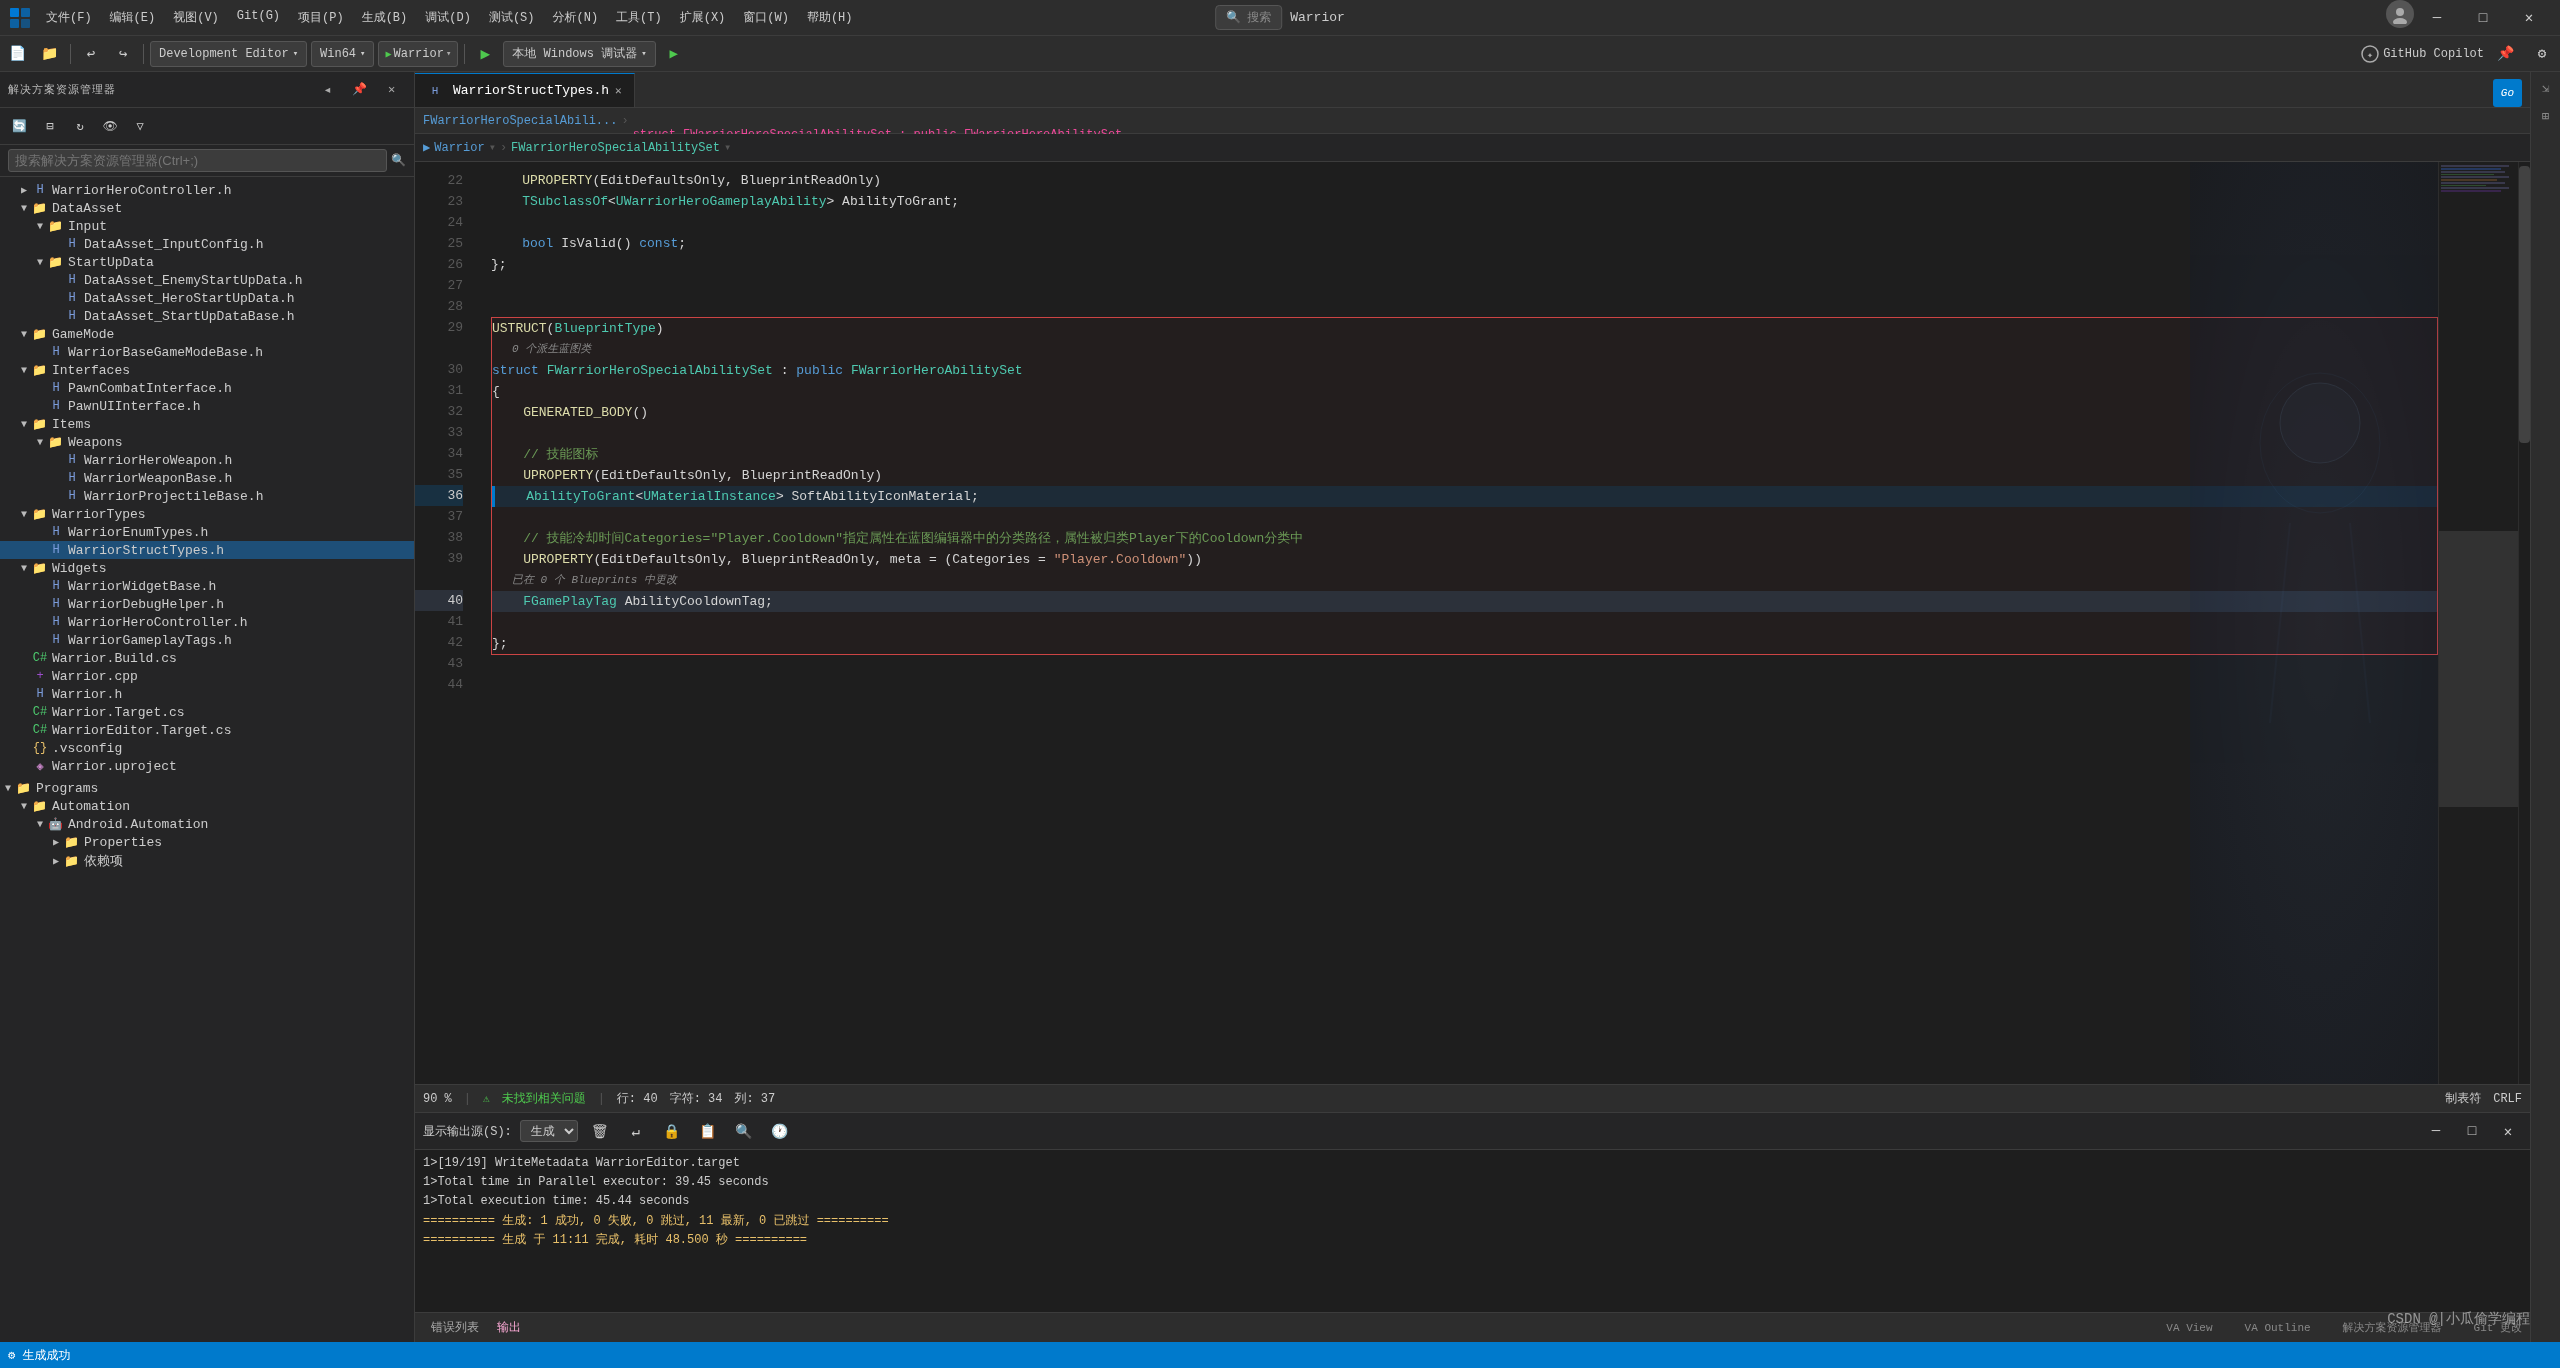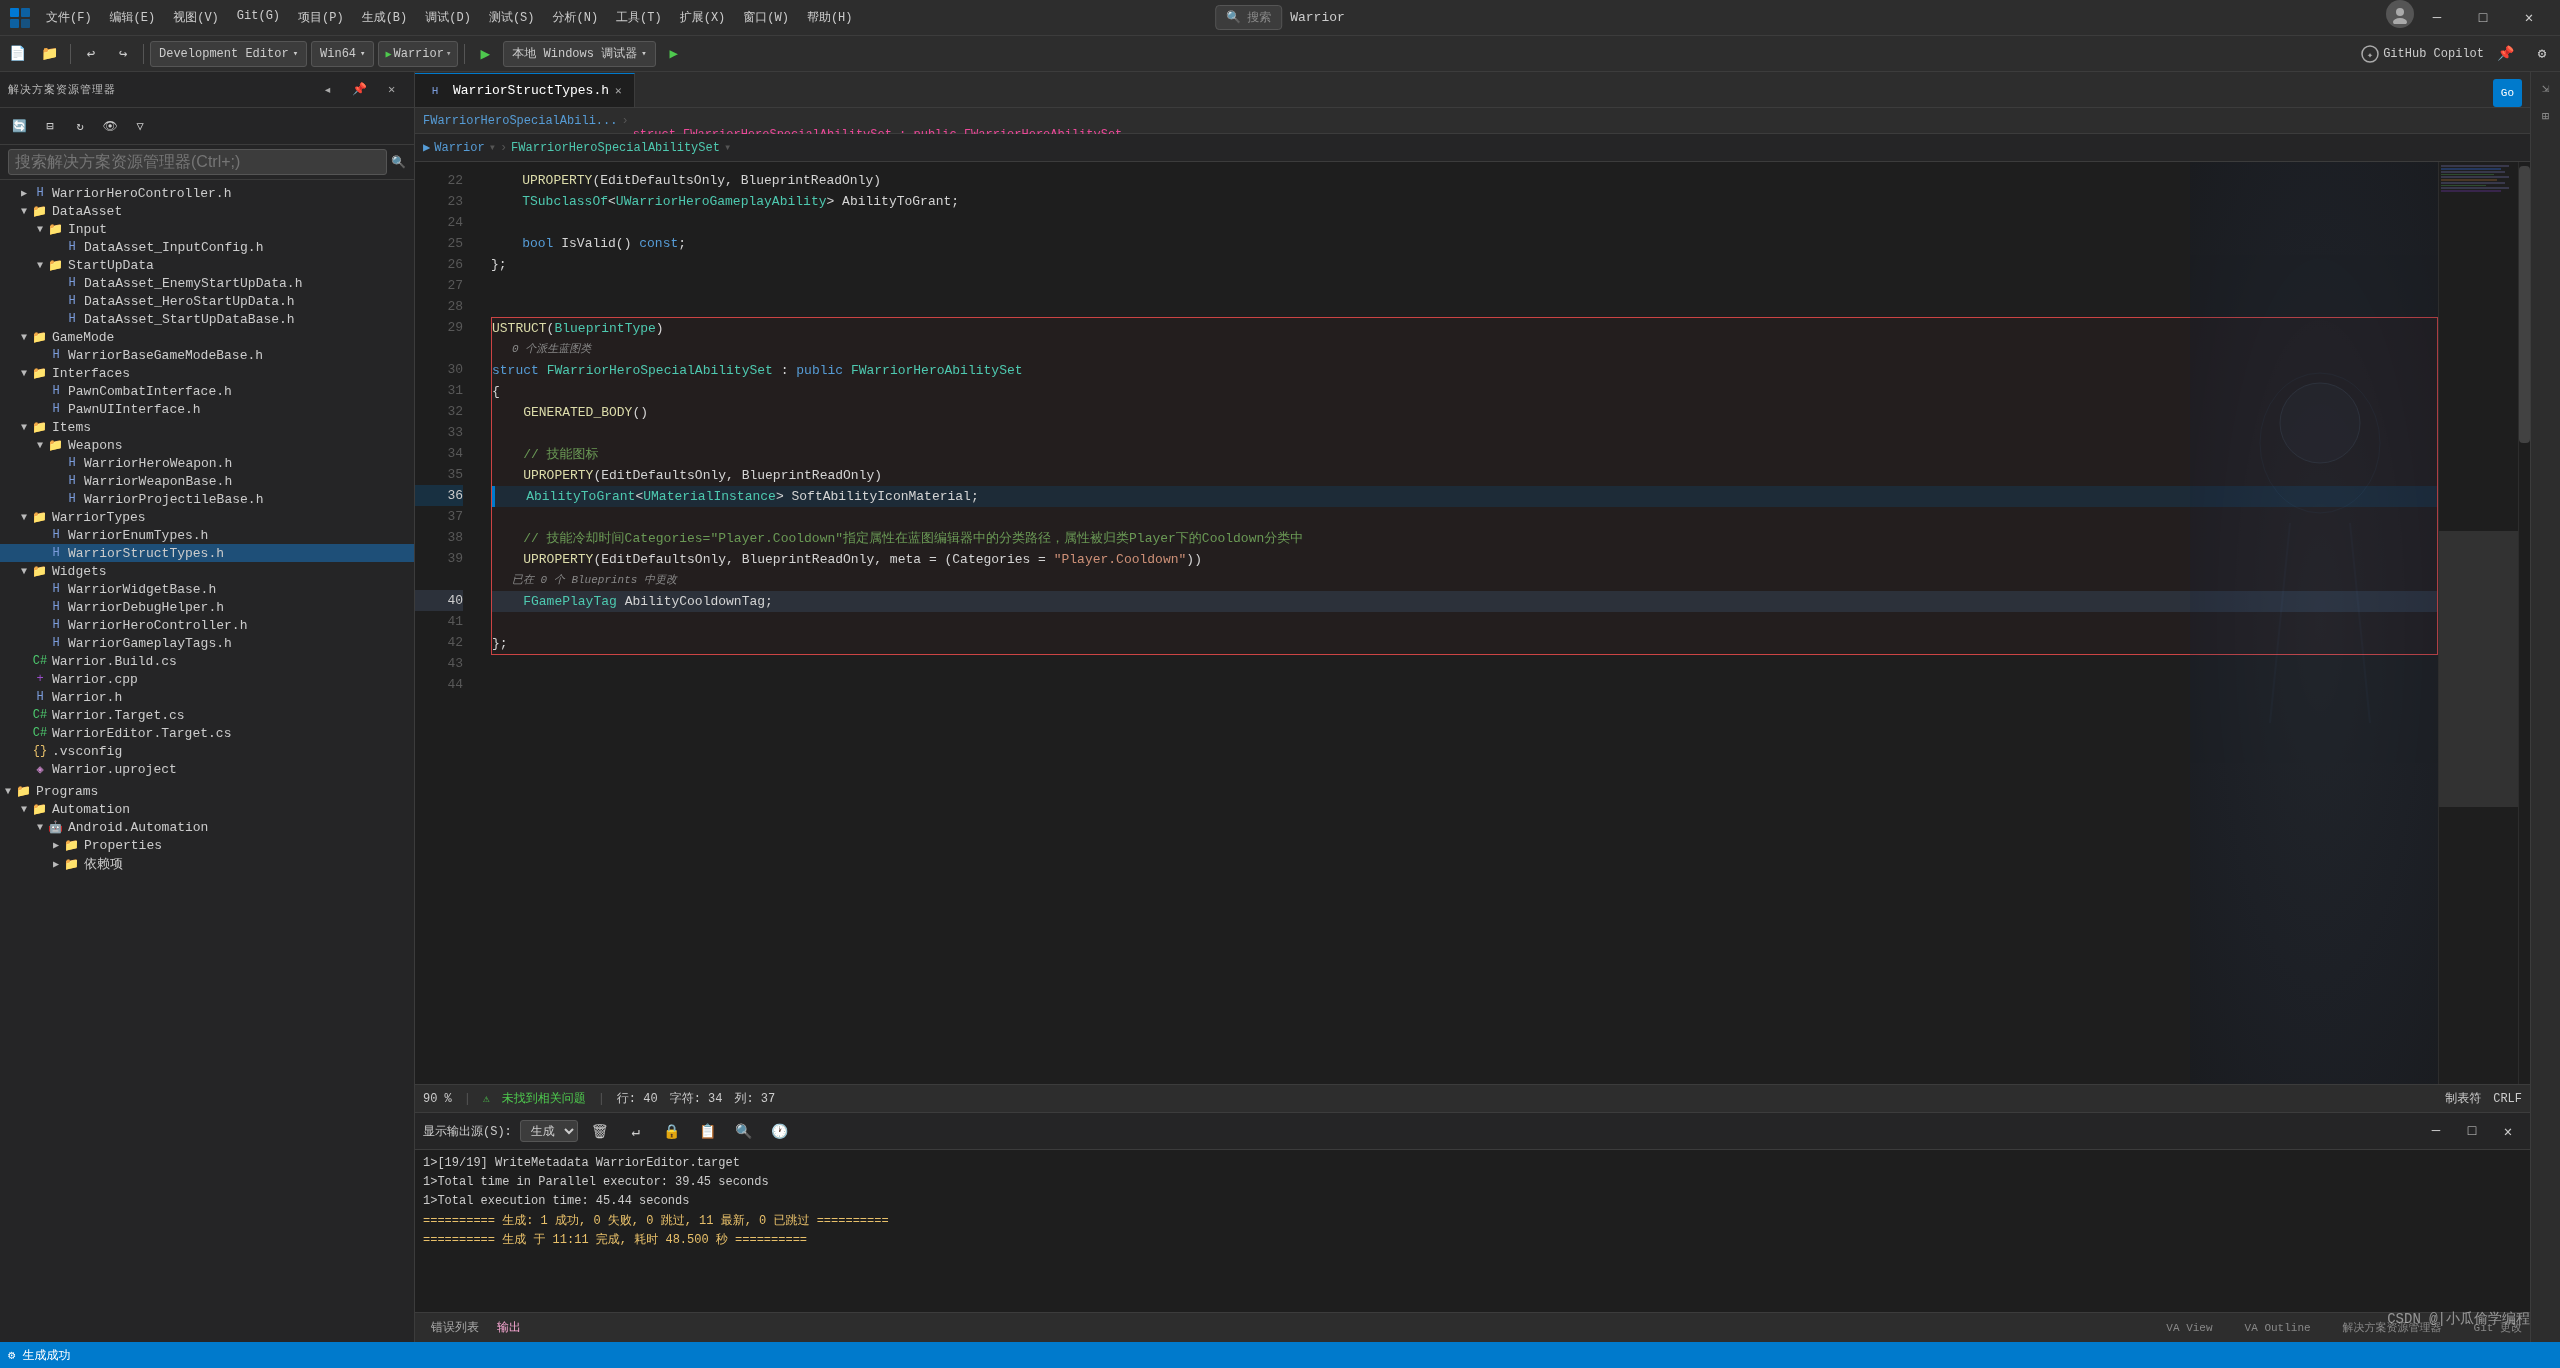--- a/index.html
+++ b/index.html
@@ -584,21 +584,21 @@
       </div>
     </div>
     <div class="sidebar-toolbar">
       <div class="toolbar-btn" style="font-size:12px;">🔄</div>
       <div class="toolbar-btn" style="font-size:12px;">⊟</div>
       <div class="toolbar-btn" style="font-size:12px;">↻</div>
       <div class="toolbar-btn" style="font-size:12px;">👁</div>
       <div class="toolbar-btn" style="font-size:12px;">▽</div>
     </div>
     <div class="sidebar-search">
-      <input type="text" style="width: 100%; background: rgb(60, 60, 60); border: 1px solid rgb(85, 85, 85); border-radius: 3px; color: #14b8a6; padding: 3px 6px; font-size: 16px;" placeholder="搜索解决方案资源管理器(Ctrl+;)">
+      <input type="text" style="width: 100%; background: rgb(60, 60, 60); border: 1px solid rgb(85, 85, 85); border-radius: 3px; color: #14b8a6; padding: 3px 6px; font-size: 13px;" placeholder="搜索解决方案资源管理器(Ctrl+;)">
       <span style="margin-left:4px;color:#aaa;">🔍</span>
     </div>
     <div class="tree-view">
 
       <div class="tree-item">
         <span class="tree-indent" style="width:16px;"></span>
         <span class="tree-arrow">▶</span>
         <span class="tree-icon file-icon-h">H</span>
         <span class="tree-label">WarriorHeroController.h</span>
       </div>
@@ -828,21 +828,21 @@
 
   <div class="editor-area">
 
     <div class="tab-bar">
       <div class="tab active">
         <span class="tree-icon file-icon-h" style="font-size:11px;">H</span>
         <span>WarriorStructTypes.h</span>
         <span class="tab-close">✕</span>
       </div>
       <div style="flex:1;"></div>
-      <div style="display:flex;gap:4px;padding:0 8px;align-items:center;">
+      <div style="display:flex;gap:4px;padding:0 8px;align-items:center;font-style:italic;">
         <span class="toolbar-btn" style="background:#007acc;color:white;font-size:11px;padding:2px 8px;border-radius:3px;width:auto;">Go</span>
       </div>
     </div>
 
     <div class="breadcrumb">
       <span style="color:#569cd6;cursor:pointer;">FWarriorHeroSpecialAbili...</span>
       <span class="breadcrumb-sep">›</span>
       <span style="color:#ec4899;cursor:pointer;margin-top:28px;">struct FWarriorHeroSpecialAbilitySet : public FWarriorHeroAbilitySet</span>
     </div>
 

